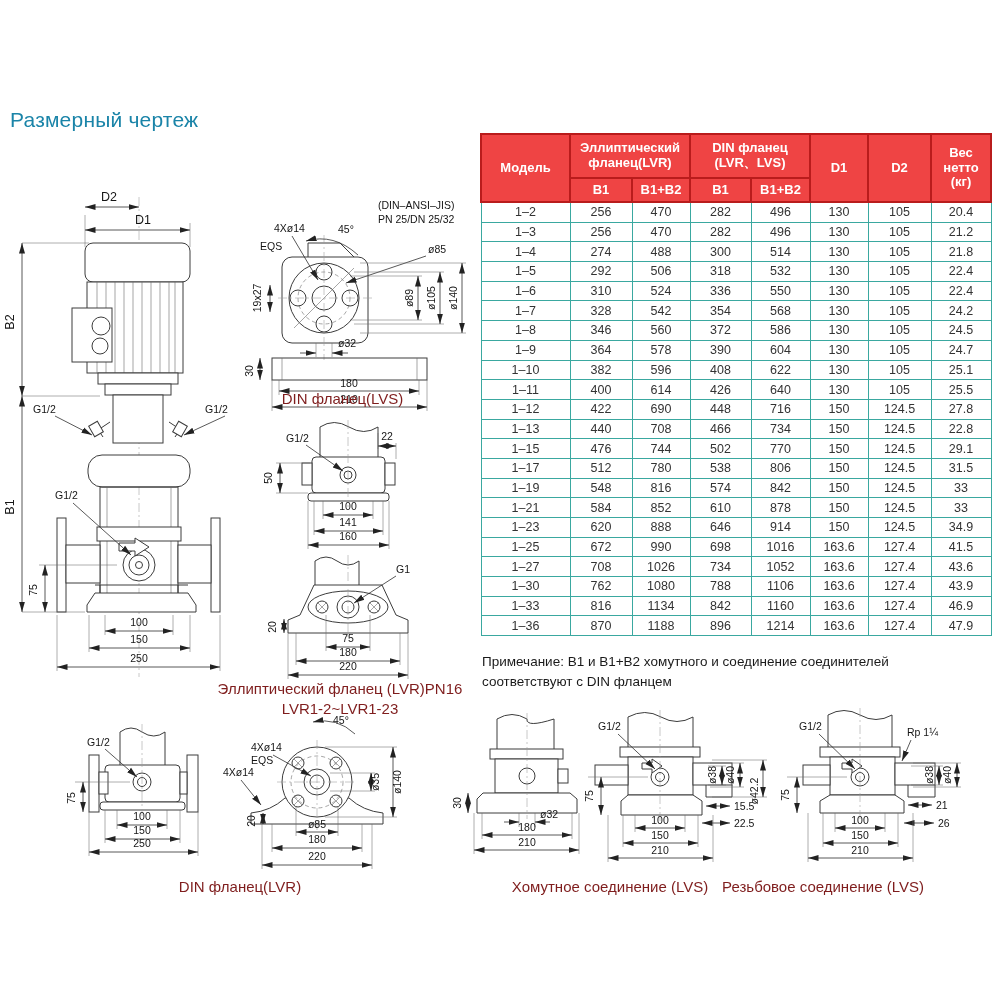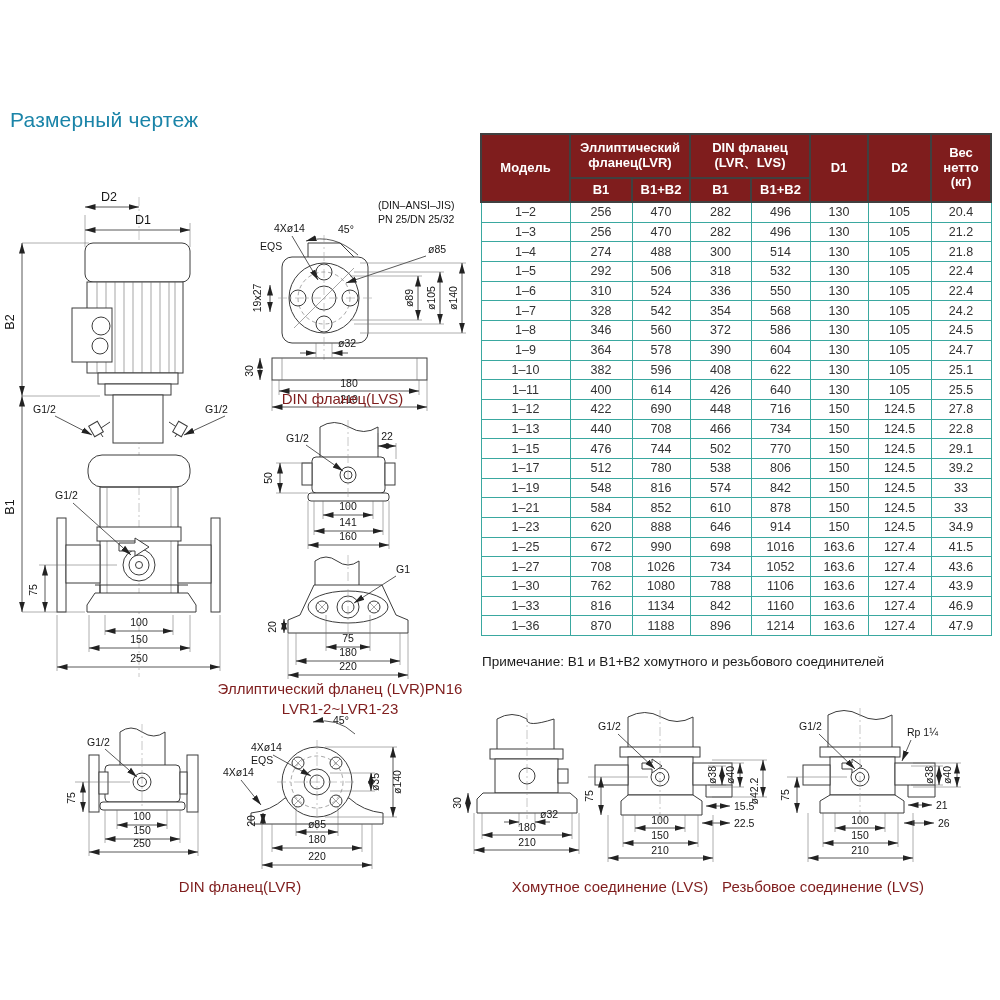--- a/index.html
+++ b/index.html
@@ -20,22 +20,22 @@
   .dim { stroke:#2f2f2f; stroke-width:0.8; fill:none; }
   .ext { stroke:#6a6a6a; stroke-width:0.55; fill:none; }
   .cl  { stroke:#9a9a9a; stroke-width:0.55; stroke-dasharray:9 3 2 3; fill:none; }
   text.t  { font-size:10.5px; fill:#151515; }
   text.tb { font-size:12.5px; fill:#151515; }
   text.tm { text-anchor:middle; }
   .caption { font-size:15px; color:#7f1d1d; text-align:center; }
   
   #spec-table { left:480px; top:133px; width:510px; border-collapse:collapse; table-layout:fixed; }
   #spec-table th {
-    background:#7f1d1d; color:#ffffff; font-weight:bold; font-size:13px;
-    border:2px solid #404040; padding:1px 4px; line-height:1.12;
+    background:#ef4444; color:#ffffff; font-weight:bold; font-size:13px;
+    border:2px solid #b91c1c; padding:1px 4px; line-height:1.12;
   }
   #spec-table thead tr:first-child { height:44px; }
   #spec-table thead tr:last-child  { height:24px; }
   #spec-table td {
     border:1px solid #3aa8a0; text-align:center; vertical-align:middle;
     color:#333333; font-size:12.5px; height:18.7px; padding:0;
   }
   #table-note { left:482px; top:652px; width:480px; font-size:13.5px; color:#1a1a1a; line-height:1.45; }
 </style>
 </head>
@@ -437,21 +437,21 @@
         <td>29.1</td>
       </tr>
       <tr>
         <td>1–17</td>
         <td>512</td>
         <td>780</td>
         <td>538</td>
         <td>806</td>
         <td>150</td>
         <td>124.5</td>
-        <td>39.2</td>
+        <td>31.5</td>
       </tr>
       <tr>
         <td>1–19</td>
         <td>548</td>
         <td>816</td>
         <td>574</td>
         <td>842</td>
         <td>150</td>
         <td>124.5</td>
         <td>33</td>
@@ -522,21 +522,22 @@
         <td>1188</td>
         <td>896</td>
         <td>1214</td>
         <td>163.6</td>
         <td>127.4</td>
         <td>47.9</td>
       </tr>
     </tbody>
 </table>
 <div class="abs" id="table-note">
-  <div>Примечание: B1 и B1+B2 хомутного и резьбового соединителей</div>
+  <div>Примечание: B1 и B1+B2 хомутного и соединение соединителей</div>
+  <div>соответствуют с DIN фланцем</div>
 </div>
 
 <svg class="abs" style="left:45px; top:702px;" width="400" height="175" viewBox="0 0 400 175">
   <defs>
       <marker id="md" markerWidth="12" markerHeight="8" refX="10.5" refY="4" orient="auto-start-reverse" markerUnits="userSpaceOnUse">
         <path d="M0,1 L10.5,4 L0,7 z" fill="#222"></path>
       </marker>
     </defs>
   <g>
     <path class="s" d="M75,63 V30 q11,-8 22,0 q12,8 23,0 V63"></path>

